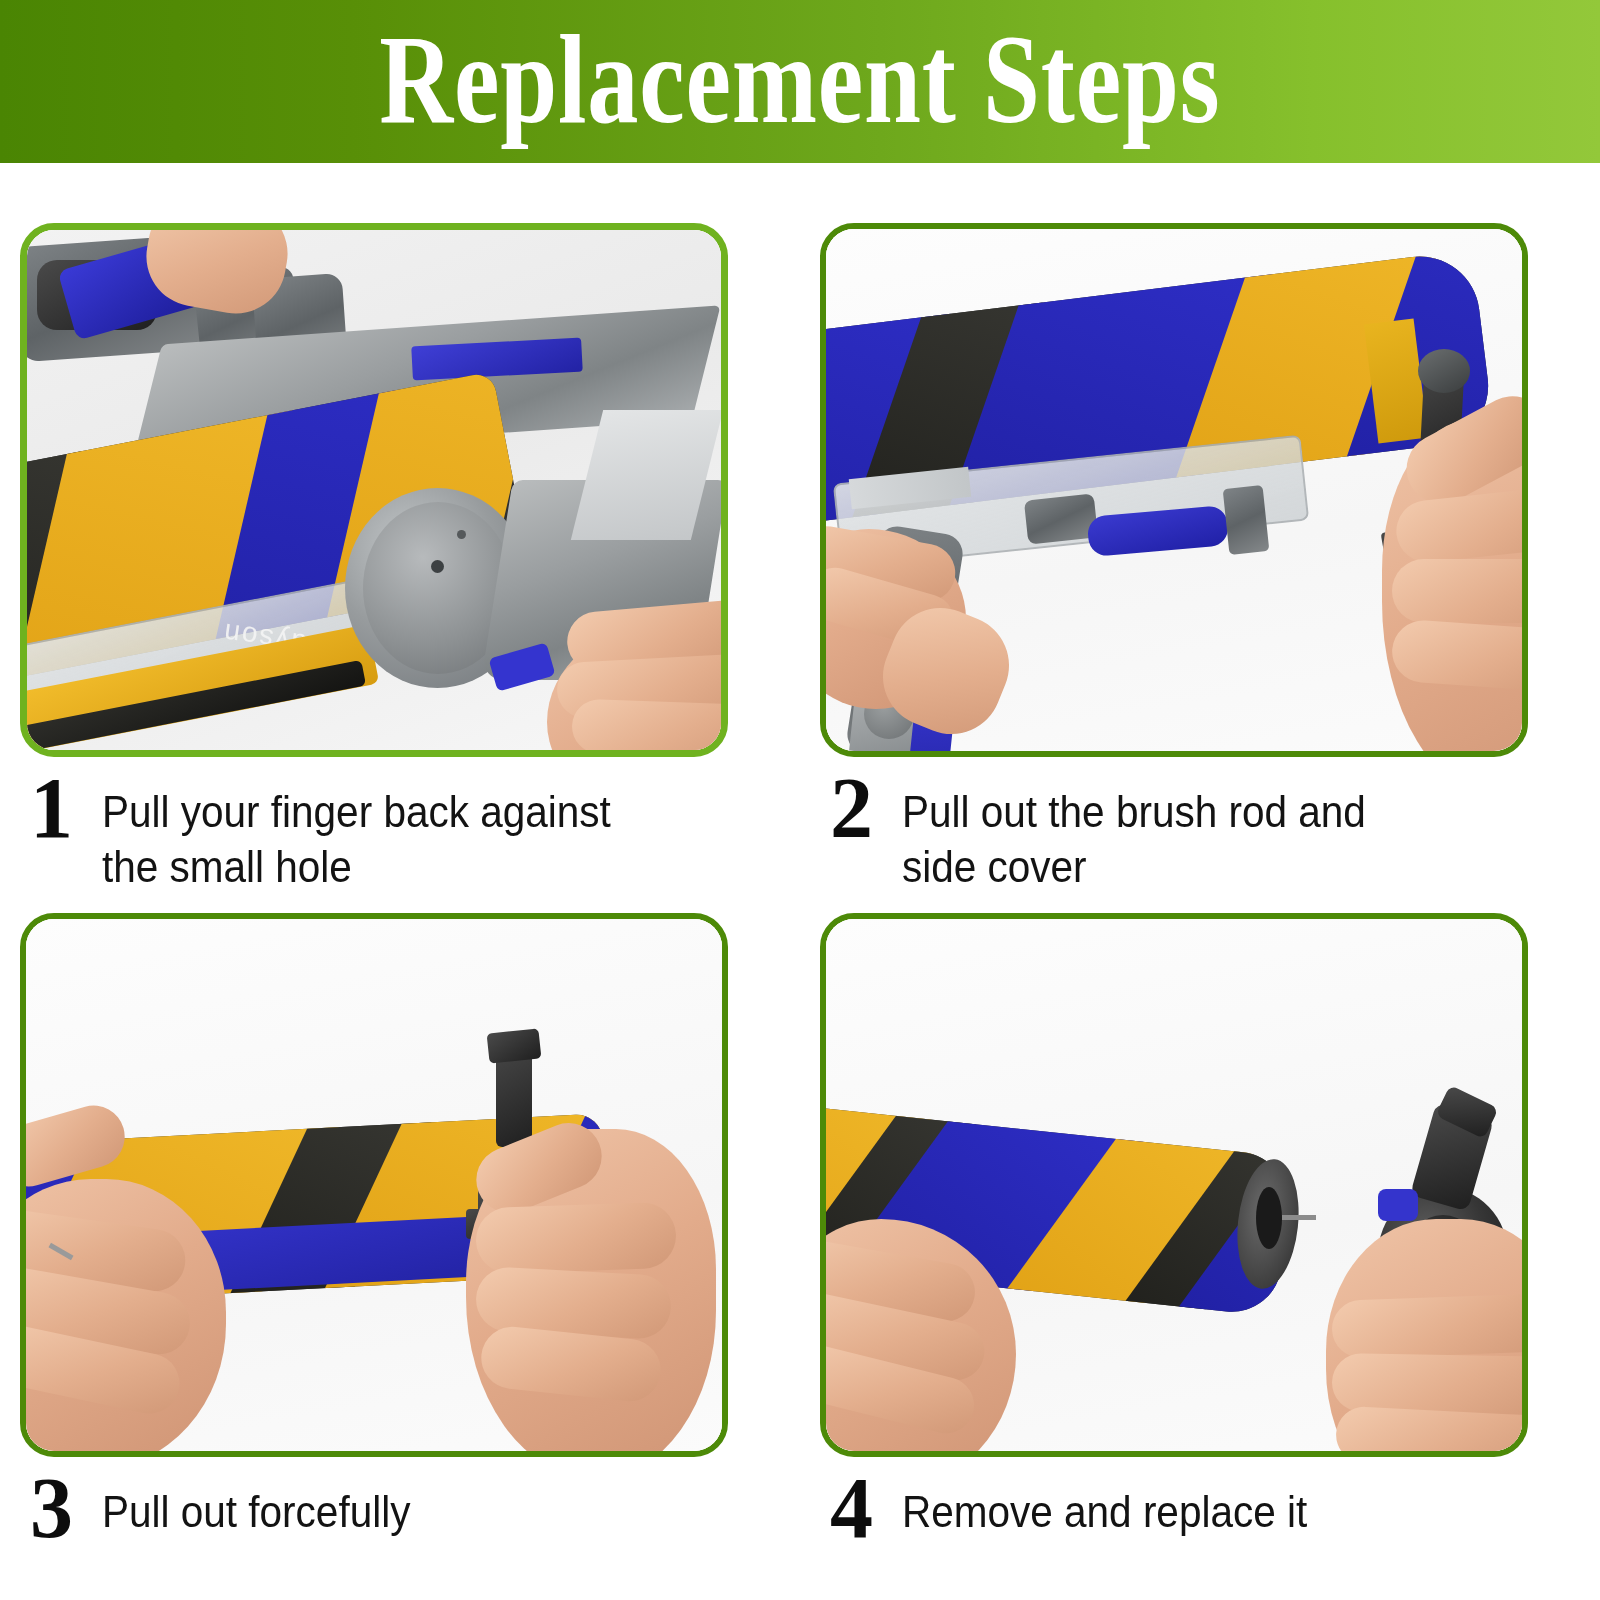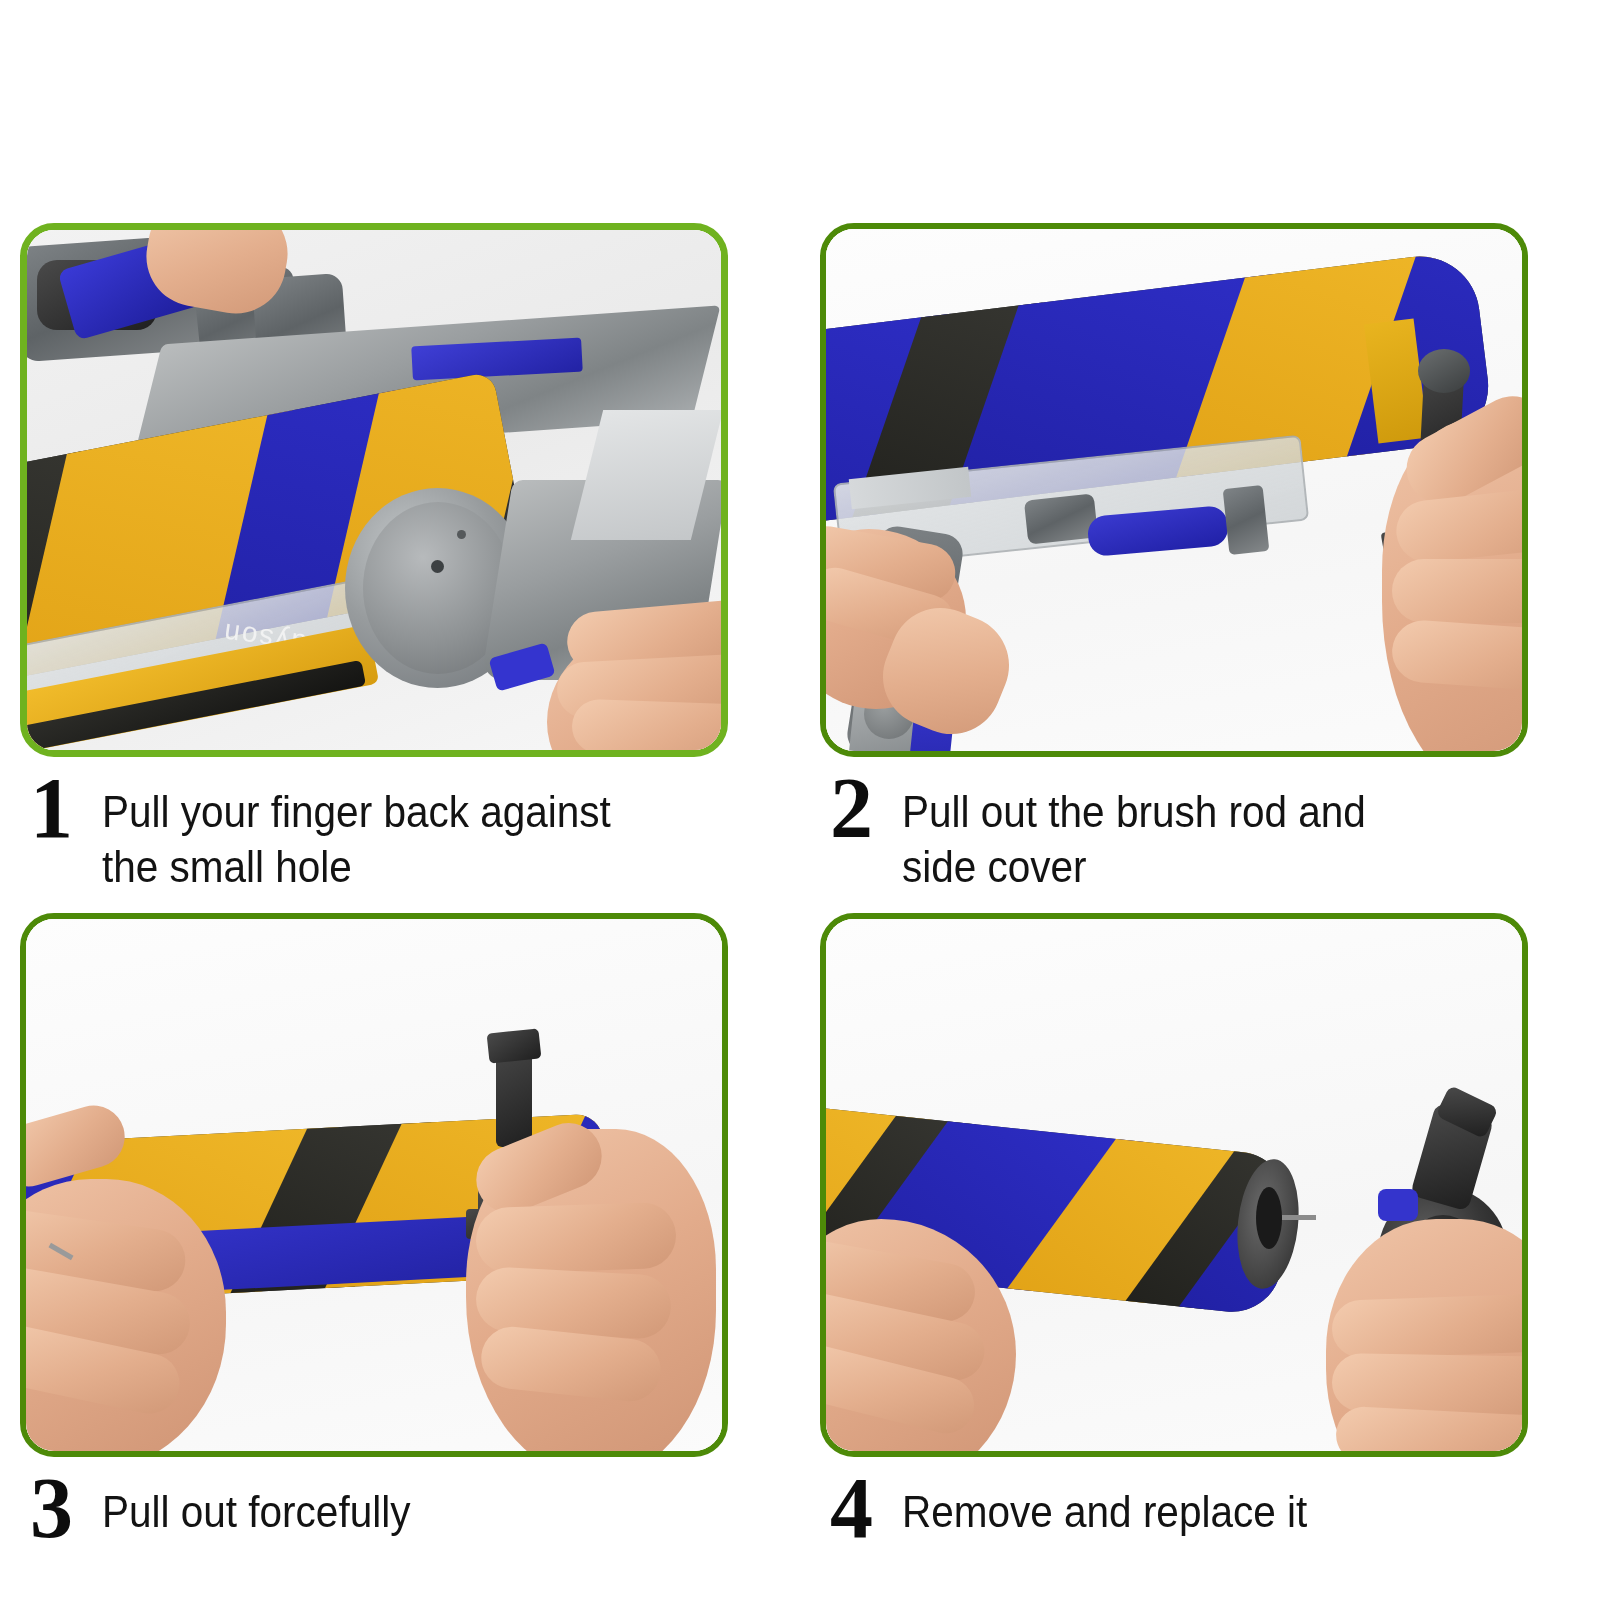--- a/index.html
+++ b/index.html
@@ -180,20 +180,23 @@
     letter-spacing: 2px;
     transform: rotate(188deg);
     opacity: .92;
   }
 </style>
 </head>
 <body>
 
 <div class="page">
 
+  <div class="header-band">
+    <div class="header-title">Replacement Steps</div>
+  </div>
 
   <div class="steps-grid">
 
     <div class="step step-1">
       <div class="photo-frame">
         <div class="photo">
           <div class="scene bg-gray">
 
             <div class="metal-dark" style="left:-10px;top:10px;width:210px;height:115px;border-radius:18px;transform:rotate(-4deg);"></div>
             <div class="blk-part" style="left:10px;top:30px;width:120px;height:70px;border-radius:20px;"></div>

